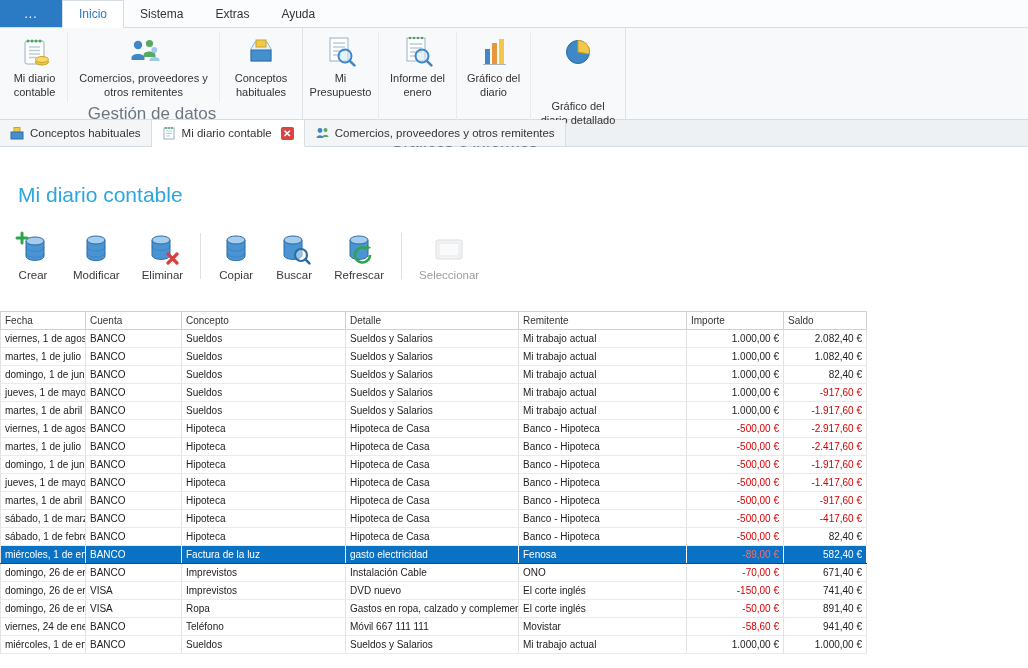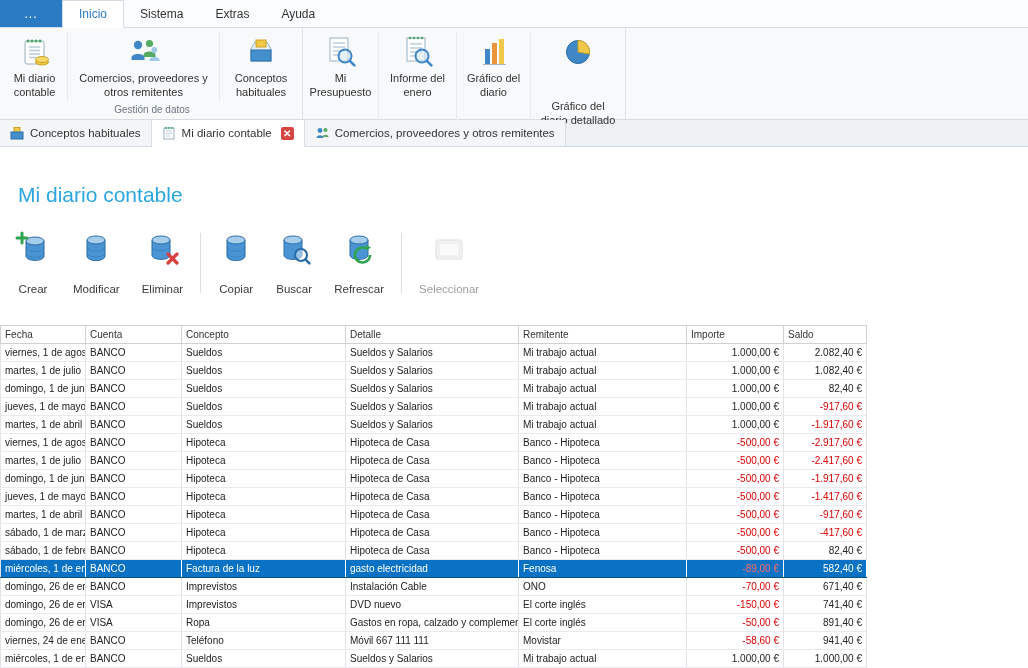--- a/index.html
+++ b/index.html
@@ -23,36 +23,36 @@
   .ribbon-btn:last-child { border-right:none; }
   .ribbon-btn .icon { height:36px; display:flex; align-items:center; justify-content:center; }
   .ribbon-btn .rlabel { font-size:11px; line-height:1.25; text-align:center; color:#333; margin-top:2px; }
   .b-diario   { width:66px; }
   .b-comercios{ width:152px; }
   .b-conceptos{ width:82px; }
   .b-presupuesto { width:76px; }
   .b-informe  { width:78px; }
   .b-grafico  { width:74px; }
   .b-grafdet  { width:94px;gap:28px; }
-  .group-label { text-align:center; font-size:10px; color:#6c7682; padding:2px 6px 5px; }
+  .group-label { text-align:center; font-size:17px; color:#6c7682; padding:2px 6px 5px; }
 
   
   .doc-tabs { height:27px; background:#eef1f4; border-bottom:1px solid #d5dce4; display:flex; align-items:stretch; }
   .doc-tab { display:flex; align-items:center; gap:6px; padding:0 10px; font-size:11.5px; color:#333;
              background:#f3f5f7; border-right:1px solid #d9dee3; cursor:pointer; }
   .doc-tab.active { background:#fff; border-bottom:1px solid #fff; margin-bottom:-1px; }
   .close-x { width:13px; height:13px; background:#d64541; color:#fff; border-radius:2px; font-size:10px;
              line-height:13px; text-align:center; margin-left:3px; cursor:pointer; font-weight:bold; }
 
   
   .page-title { margin:36px 0 0 18px; font-size:21px; font-weight:400; color:var(--title-cyan,#2BA6DE); }
 
   .toolbar { display:flex; align-items:flex-start; margin:22px 0 0 4px; }
   .tb-btn { display:flex; flex-direction:column; align-items:center; padding:2px 11px; cursor:pointer; }
-  .tb-btn .tb-label { font-size:11.5px; color:#3a3a3a; margin-top:16px; }
+  .tb-btn .tb-label { font-size:11.5px; color:#3a3a3a; margin-top:2px; }
   .tb-sep { width:1px; background:#dcdfe3; margin:4px 6px; align-self:stretch; }
   .tb-btn.disabled { opacity:.5; cursor:default; }
 
   
   .grid-wrap { margin-top:28px; }
   table.grid { border-collapse:collapse; table-layout:fixed; width:866px; font-size:10px; }
   .grid th { font-weight:normal; text-align:left; padding:2px 4px; height:18px; background:#fff;
              border:1px solid #cdd2d7; color:#333; white-space:nowrap; overflow:hidden; cursor:pointer; }
   .grid td { padding:1px 4px; height:18px; line-height:15px; border-right:1px solid #e1e4e7;
              border-bottom:1px solid #e8eaed; white-space:nowrap; overflow:hidden; }

